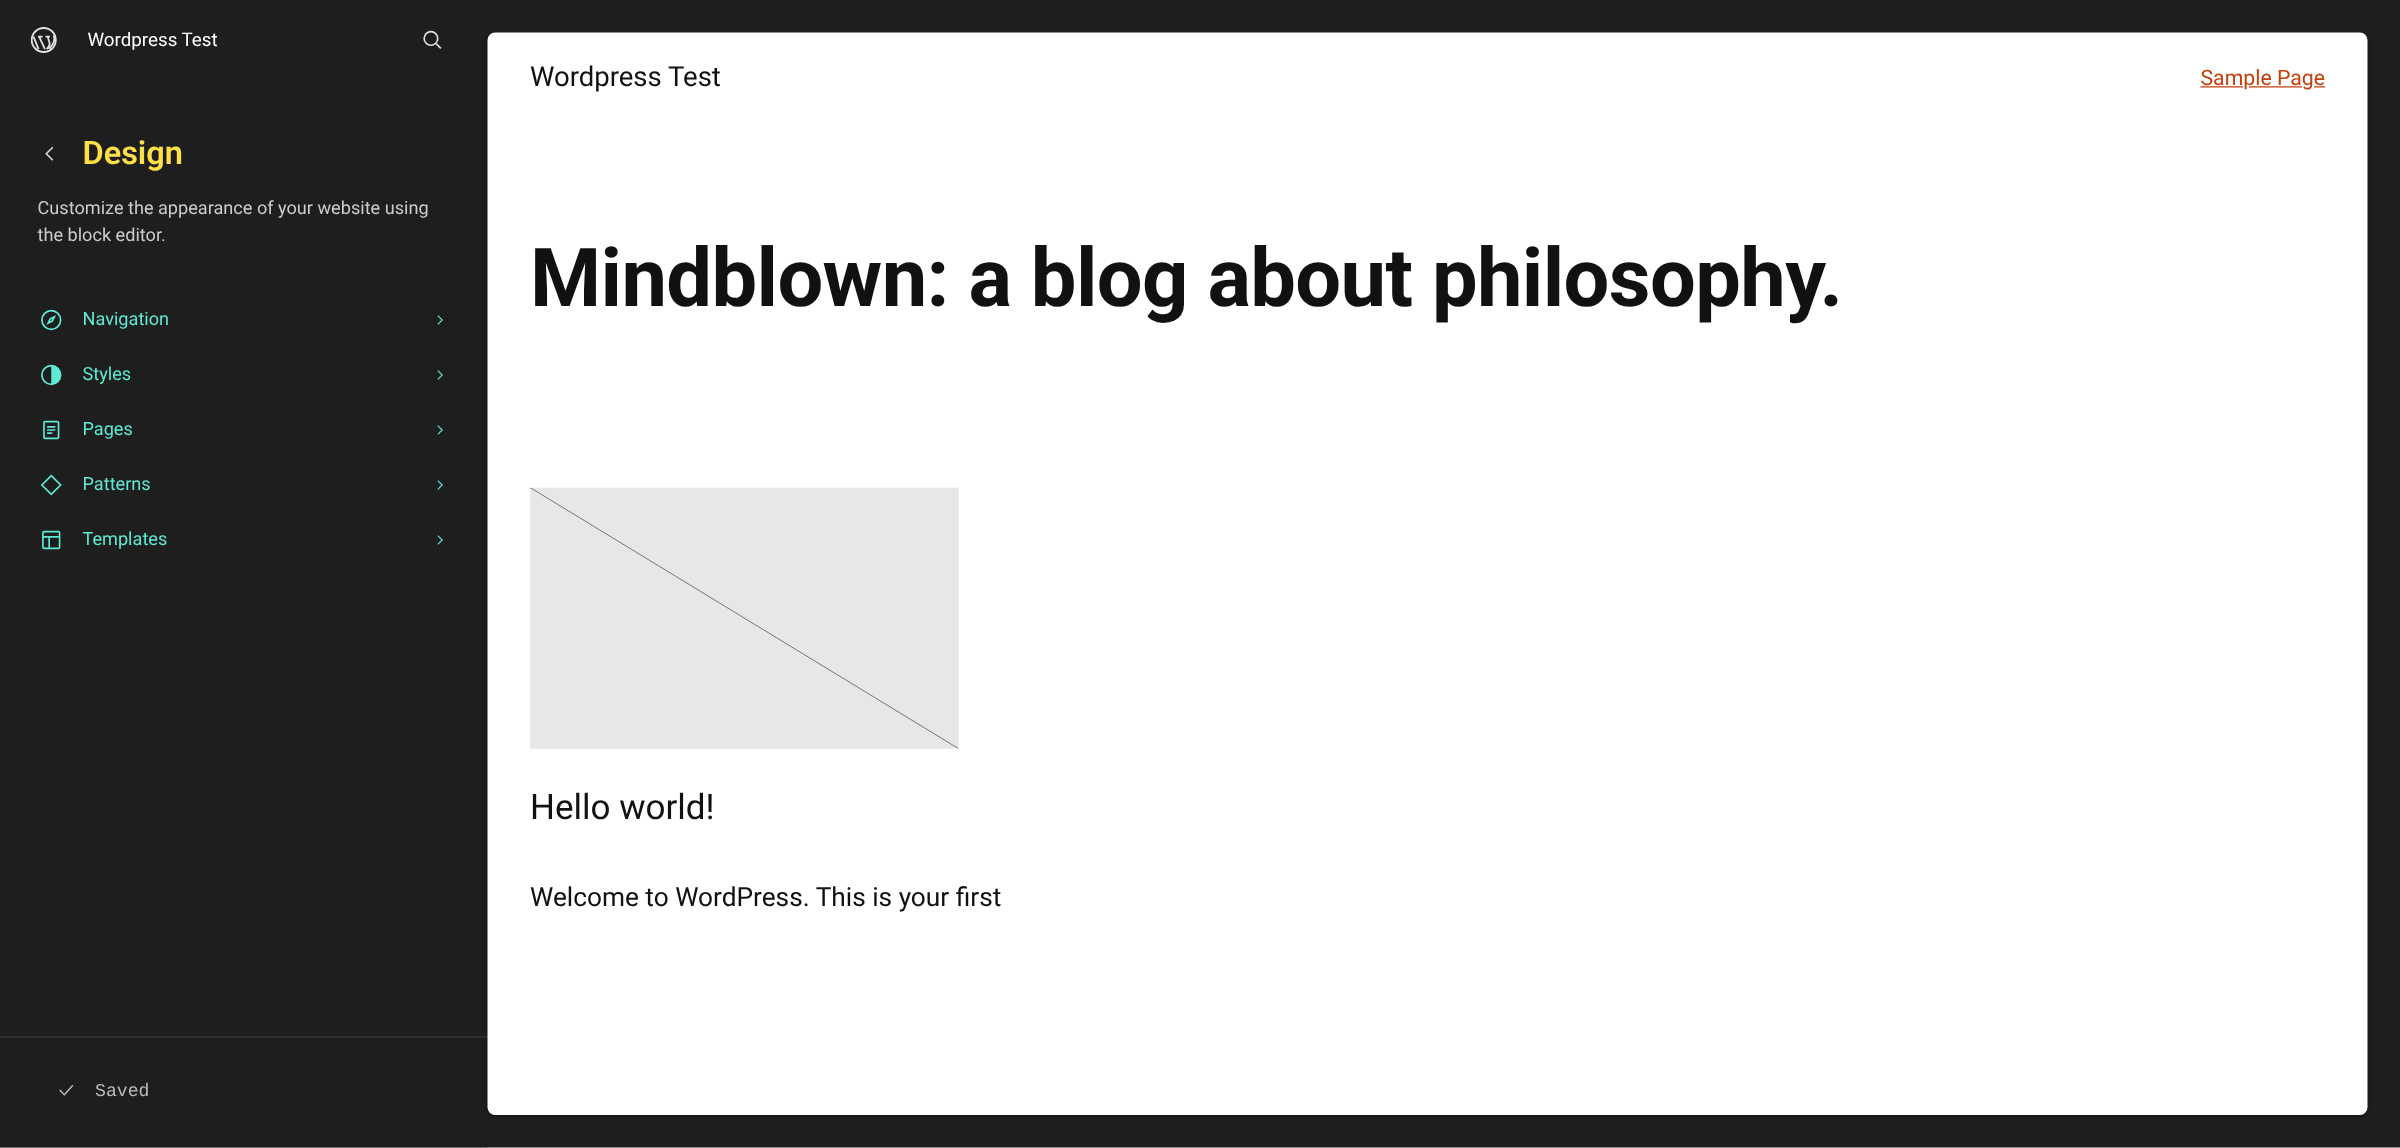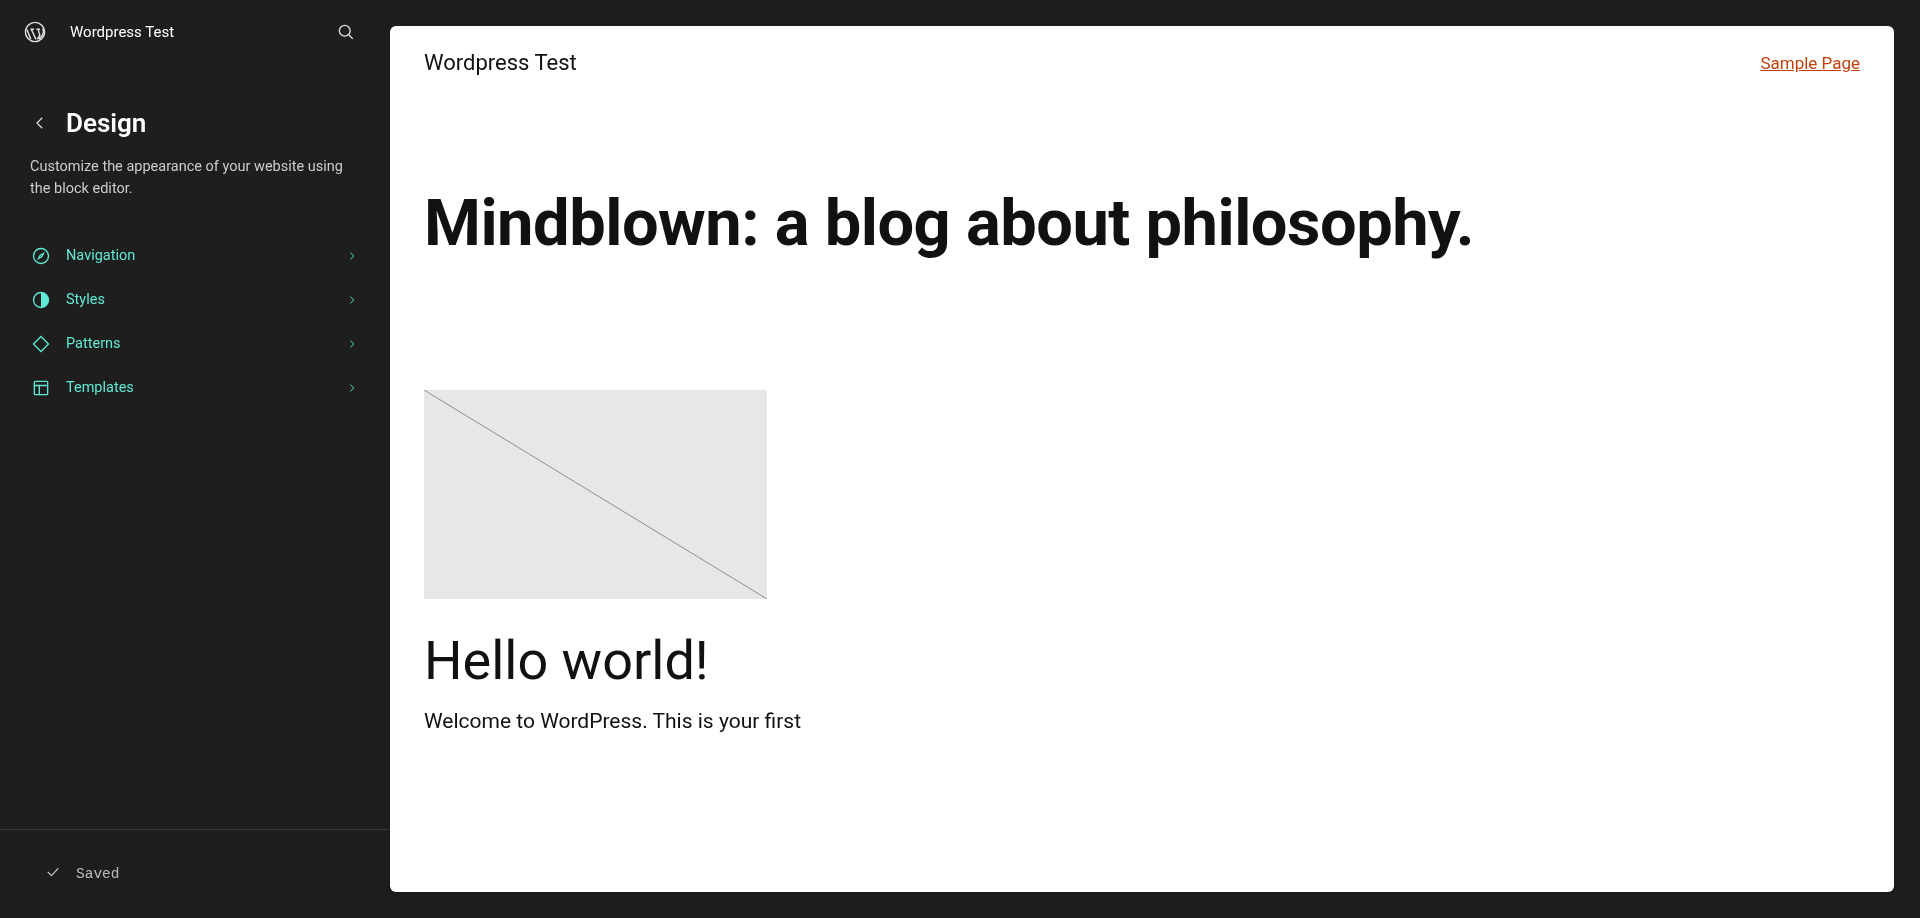--- a/index.html
+++ b/index.html
@@ -49,21 +49,21 @@
     align-items: center;
     gap: 14px;
   }
   .back-btn {
     width: 24px; height: 24px;
     display:flex; align-items:center; justify-content:center;
     cursor: pointer;
     margin-left:-2px;
   }
   .panel-title {
-    color: #ffffff;
+    color: #fde047;
     font-size: 26px;
     font-weight: 600;
   }
 
   .panel-desc {
     color: #ccc;
     font-size: 14.5px;
     line-height: 1.5;
     padding: 18px 30px 0 30px;
   }
@@ -160,27 +160,27 @@
   }
   .thumb {
     width: 343px;
     height: 209px;
     background: #e7e7e7;
     position: relative;
     overflow:hidden;
   }
   .thumb svg { position:absolute; top:0; left:0; }
   .post-title {
-    font-size: 54px;
+    font-size: 28px;
     font-weight: 400;
     margin-top: 30px;
   }
   .post-excerpt {
     font-size: 21px;
-    margin-top: 14px;
+    margin-top: 42px;
     line-height:1.45;
   }
 
   svg { fill:none; stroke:currentColor; stroke-width:1.6; }
 </style>
 </head>
 <body>
 
 <div class="sidebar">
 
@@ -236,20 +236,34 @@
           </svg>
       </span>
       <span class="nav-label">Styles</span>
       <span class="chev">
         <svg viewBox="0 0 24 24" width="14" height="14">
             <path d="M9 6 L15 12 L9 18"></path>
           </svg>
       </span>
     </li>
 
+    <li class="nav-item">
+      <span class="nav-icon">
+        <svg viewBox="0 0 24 24" width="20" height="20">
+            <rect x="5" y="4" width="14" height="16" rx="1"></rect>
+            <path d="M8 9 H16 M8 12 H16 M8 15 H13"></path>
+          </svg>
+      </span>
+      <span class="nav-label">Pages</span>
+      <span class="chev">
+        <svg viewBox="0 0 24 24" width="14" height="14">
+            <path d="M9 6 L15 12 L9 18"></path>
+          </svg>
+      </span>
+    </li>
 
     <li class="nav-item">
       <span class="nav-icon">
         <svg viewBox="0 0 24 24" width="20" height="20">
             <path d="M12 3 L21 12 L12 21 L3 12 Z"></path>
           </svg>
       </span>
       <span class="nav-label">Patterns</span>
       <span class="chev">
         <svg viewBox="0 0 24 24" width="14" height="14">

